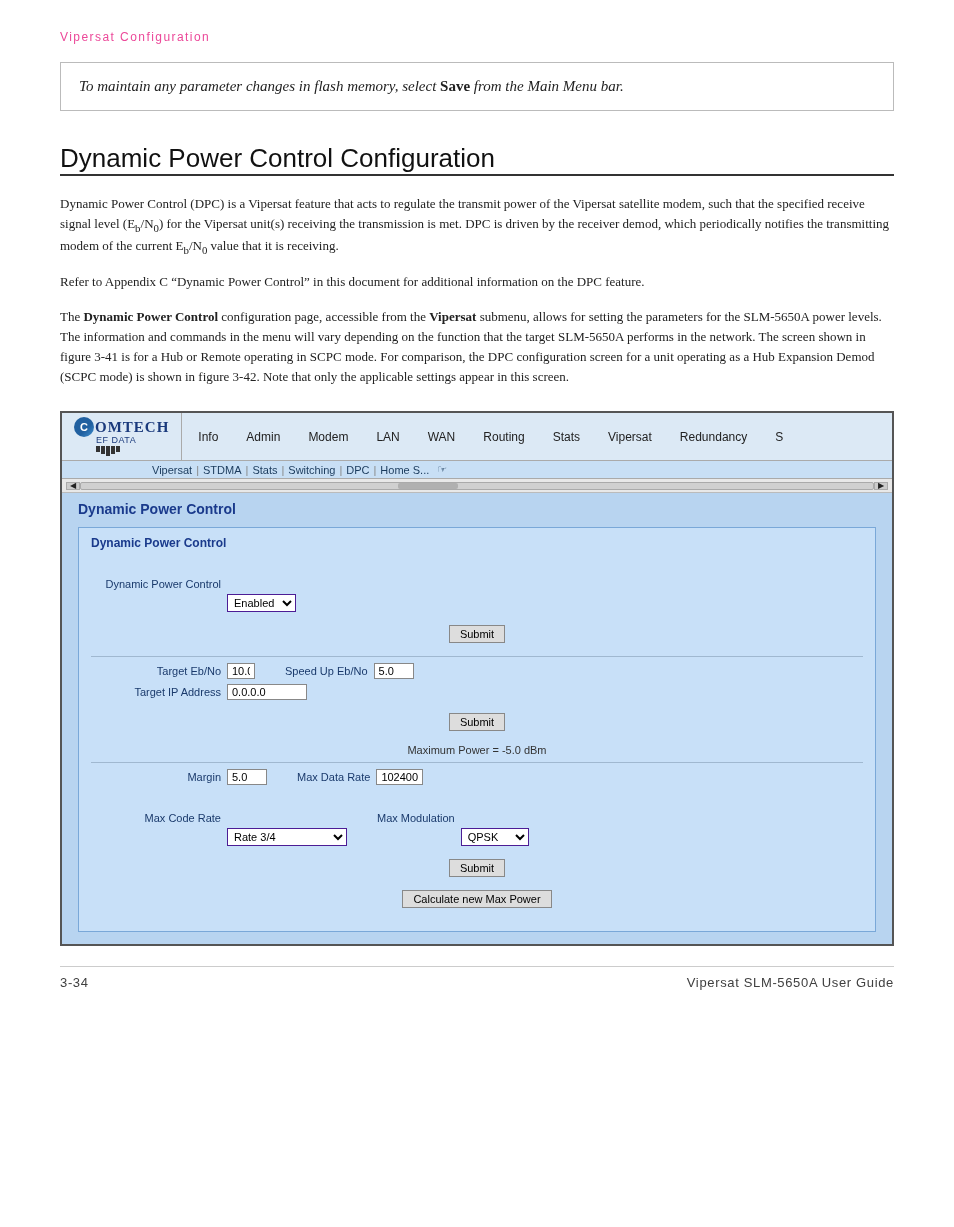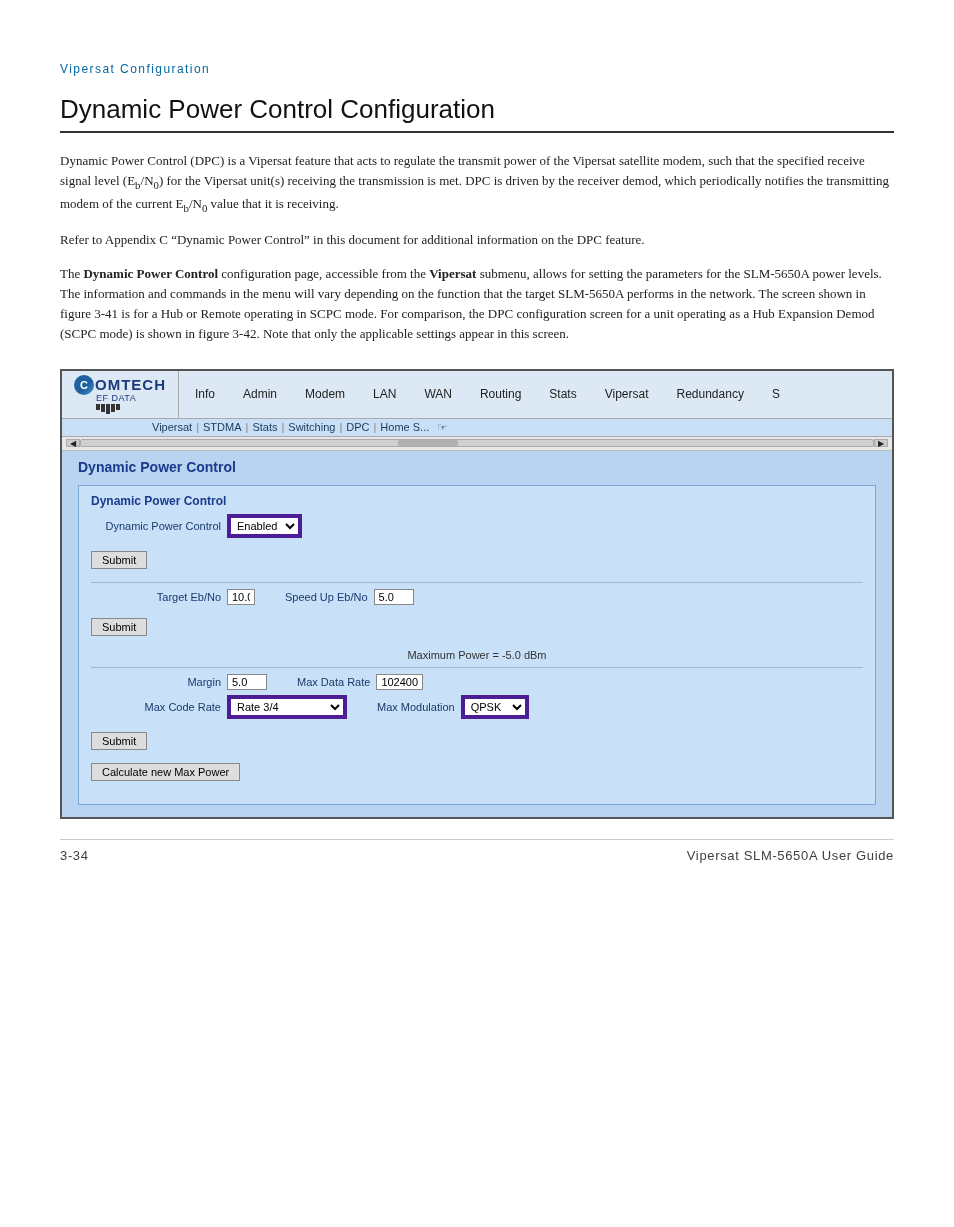--- a/index.html
+++ b/index.html
@@ -16,24 +16,23 @@
     .page-container {
       width: 954px;
       min-height: 1227px;
       padding: 30px 60px 40px 60px;
       position: relative;
     }
 
     .header-label {
       font-family: Arial, sans-serif;
       font-size: 12px;
-      color: #0369a1;
+      color: #ec4899;
       letter-spacing: 0.12em;
       margin-bottom: 18px;
-      margin-top: 32px;
     }
 
     .notice-box {
       border: 1px solid #bbb;
       padding: 12px 18px 12px 18px;
       margin-bottom: 32px;
       font-style: italic;
       font-size: 15px;
       line-height: 1.5;
     }
@@ -42,21 +41,20 @@
       font-style: normal;
       font-weight: bold;
     }
 
     .section-title {
       font-family: Arial, sans-serif;
       font-size: 26px;
       font-weight: normal;
       color: #111;
       border-bottom: 2px solid #333;
-      padding-bottom: 6px;
       margin-bottom: 18px;
     }
 
     .body-text {
       font-size: 13px;
       line-height: 1.55;
       margin-bottom: 14px;
     }
 
     
@@ -208,40 +206,41 @@
 
     .form-input {
       border: 1px solid #888;
       background: #fff;
       padding: 1px 4px;
       font-size: 11px;
       font-family: Arial, sans-serif;
     }
 
     .form-select {
-      border: 4px solid #4c1d95;
+      border: 1px solid #4c1d95;
       background: #fff;
       padding: 1px 2px;
       font-size: 11px;
       font-family: Arial, sans-serif;
       appearance: auto;
+      margin-top: 38px;
     }
 
     .form-button {
       background: #ddd;
       border: 1px solid #888;
       padding: 2px 10px;
       font-size: 11px;
       font-family: Arial, sans-serif;
       cursor: pointer;
     }
 
     .submit-row {
       display: flex;
-      justify-content: flex-start;
+      justify-content: center;
       margin: 13px 0;
     }
 
     .max-power-text {
       text-align: center;
       font-size: 11px;
       font-family: Arial, sans-serif;
       color: #333;
       margin-bottom: 4px;
     }
@@ -322,21 +321,21 @@
     }
 
     .comtech-c {
       color: #fff;
       font-size: 11px;
       font-weight: bold;
       font-family: Arial, sans-serif;
     }
 
     .comtech-name {
-      font-family: Liberation Sans, sans-serif;
+      font-family: Liberation Serif, serif;
       font-weight: bold;
       font-size: 15px;
       color: #1a3a7c;
       letter-spacing: 1px;
     }
 
     .comtech-sub {
       font-size: 9px;
       color: #1a3a7c;
       font-family: Arial, sans-serif;
@@ -364,20 +363,23 @@
     .comtech-bar:nth-child(4) { height: 8px; }
     .comtech-bar:nth-child(5) { height: 6px; }
   </style>
 </head>
 <body>
 
 <div class="page-container">
 
   <div class="header-label">Vipersat Configuration</div>
 
+  <div class="notice-box">
+    <span>To maintain any parameter changes in flash memory, select </span><strong>Save</strong><span> from the Main Menu bar.</span>
+  </div>
 
   <h2 class="section-title">Dynamic Power Control Configuration</h2>
 
   <p class="body-text">
     Dynamic Power Control (DPC) is a Vipersat feature that acts to regulate the
     transmit power of the Vipersat satellite modem, such that the specified receive
     signal level (E<sub>b</sub>/N<sub>0</sub>) for the Vipersat unit(s) receiving the transmission is met.
     DPC is driven by the receiver demod, which periodically notifies the transmit­ting modem of the current E<sub>b</sub>/N<sub>0</sub> value that it is receiving.
   </p>
 
@@ -477,20 +479,24 @@
 
         <div class="divider-row"></div>
 
         <div class="form-row">
           <span class="form-label">Target Eb/No</span>
           <input class="form-input" type="text" style="width: 28px;" value="10.0">
           <span class="right-label">Speed Up Eb/No</span>
           <input class="form-input" type="text" style="width: 40px;" value="5.0">
         </div>
 
+        <div class="form-row">
+          <span class="form-label">Target IP Address</span>
+          <input class="form-input" type="text" style="width: 80px;" value="0.0.0.0">
+        </div>
 
         <div class="submit-row">
           <button class="form-button">Submit</button>
         </div>
 
         <div class="max-power-text">Maximum Power = -5.0 dBm</div>
 
         <div class="divider-row"></div>
 
         <div class="form-row">

